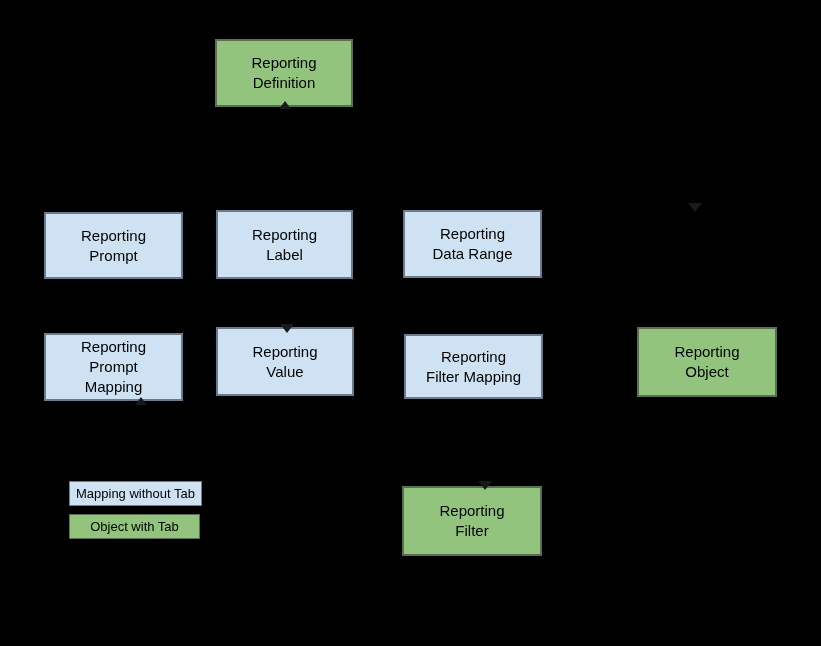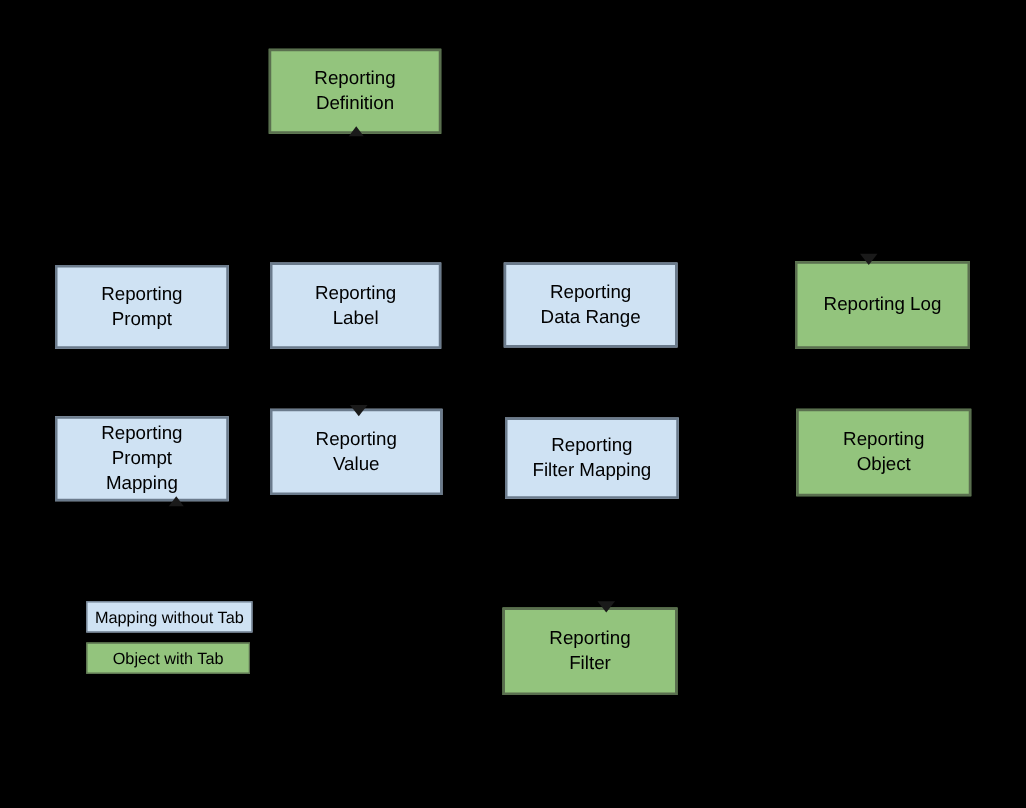--- a/index.html
+++ b/index.html
@@ -79,23 +79,20 @@
   <div class="node blue" style="left:216px;top:210px;width:137px;height:69px">
     <span class="node-label">Reporting
 Label</span>
   </div>
 
   <div class="node blue" style="left:403px;top:210px;width:139px;height:68px">
     <span class="node-label">Reporting
 Data Range</span>
   </div>
 
-  <div class="node green" style="left:636px;top:209px;width:140px;height:70px">
-    <span class="node-label">Reporting Log</span>
-  </div>
 
   <div class="node blue" style="left:44px;top:333px;width:139px;height:68px">
     <span class="node-label">Reporting
 Prompt
 Mapping</span>
   </div>
 
   <div class="node blue" style="left:216px;top:327px;width:138px;height:69px">
     <span class="node-label">Reporting
 Value</span>

